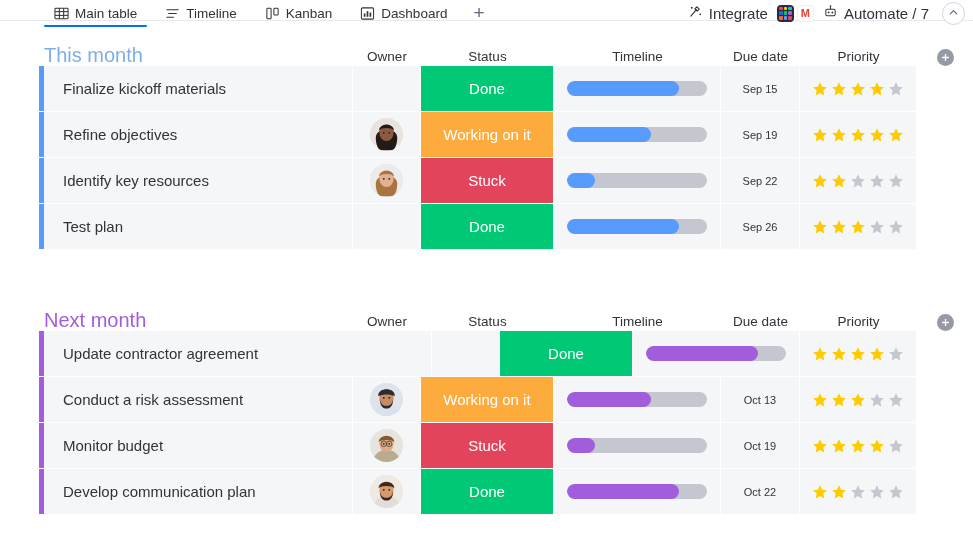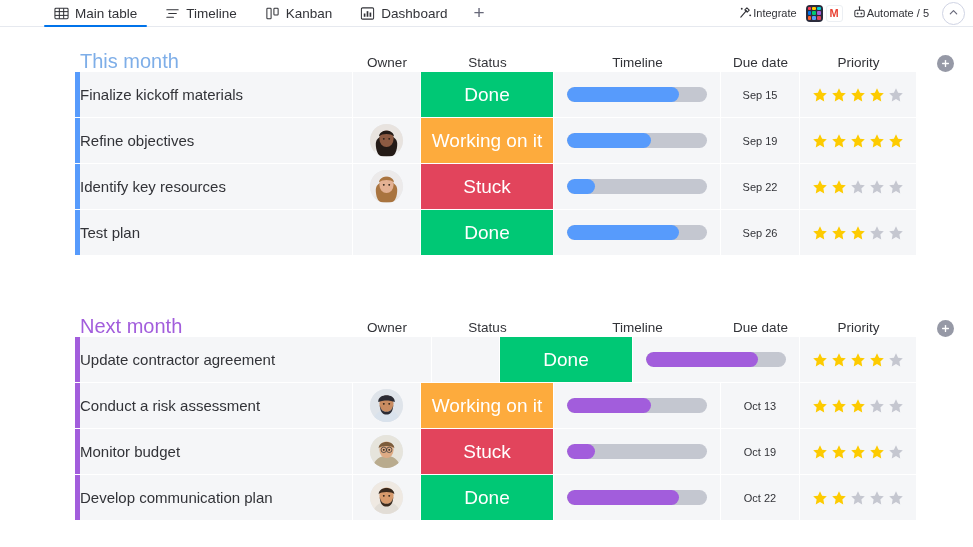--- a/index.html
+++ b/index.html
@@ -6,21 +6,21 @@
   html, body {
     width: 973px; height: 547px;
     background: #ffffff;
     font-family: "Liberation Sans", sans-serif;
     overflow: hidden;
   }
 
   
   .topbar {
     position: relative;
-    height: 27px;
+    height: 21px;
     display: flex;
     align-items: flex-start;
     border-bottom: 1px solid #e6e9ef;
   }
   .tabs { display: flex; align-items: center; height: 26px; padding-left: 40px; gap: 0; }
   .tab {
     display: flex; align-items: center; gap: 6px;
     height: 26px; padding: 0 14px;
     font-size: 13.5px; color: #323338; white-space: nowrap;
     position: relative; cursor: pointer;
@@ -32,22 +32,22 @@
     height: 2.5px; background: #0073ea; border-radius: 2px;
   }
   .tab .ic { display: flex; align-items: center; justify-content: center; width: 15px; height: 15px; }
   .tab-plus { font-size: 19px; color: #676879; padding: 0 12px; line-height: 22px; cursor: pointer; }
 
   .topright {
     position: absolute; right: 8px; top: 0;
     display: flex; align-items: center; gap: 7px; height: 26px;
   }
   .tr-item {
-    display: flex; align-items: center; gap: 0;
-    font-size: 11px; color: #323338; cursor: pointer; padding: 0 2px;
+    display: flex; align-items: center; gap: 6px;
+    font-size: 15px; color: #323338; cursor: pointer; padding: 0 2px;
   }
   .appicons { display: flex; align-items: center; gap: 3px; }
   .appicon-monday {
     width: 17px; height: 17px; border-radius: 4px; background: #2b2b3c;
     display: grid; grid-template-columns: 1fr 1fr 1fr; grid-template-rows: 1fr 1fr 1fr;
     gap: 1px; padding: 2px;
   }
   .appicon-monday i { border-radius: 1px; display: block; }
   .appicon-gmail {
     width: 17px; height: 17px; border-radius: 3px; background: #fff;
@@ -57,21 +57,21 @@
   }
   .collapse-btn {
     width: 23px; height: 23px; border-radius: 50%;
     border: 1px solid #d0d4e4; background: #fff;
     display: flex; align-items: center; justify-content: center;
     cursor: pointer; margin-left: 4px;
   }
 
   
   .board { padding-top: 9px; }
-  .group { margin-bottom: 2px; margin-left: 36px; }
+  .group { margin-bottom: 2px; }
   .group-gap { height: 44px; }
 
   .grouphead {
     display: flex; align-items: flex-end;
     height: 36px; padding-left: 44px;
   }
   .group-title { font-size: 20px; font-weight: 400; line-height: 22px; }
   .group-title.blue { color: #7eaee8; }
   .group-title.purple { color: #a25ddc; }
 
@@ -93,32 +93,32 @@
   .c-due { width: 79px; }
   .c-priority { width: 117px; }
 
   .row { display: flex; align-items: stretch; height: 45px; margin-bottom: 1px; }
   .accent { width: 5px; flex: 0 0 5px; }
   .accent.blue { background: #579bfc; }
   .accent.purple { background: #a25ddc; }
 
   .cell-name {
     flex: 1 1 auto; background: #f5f6f8; display: flex; align-items: center;
-    font-size: 15px; color: #323338;
+    padding-left: 19px; font-size: 15px; color: #323338;
     border-right: 1px solid #ffffff;
   }
   .cell {
     background: #f5f6f8; display: flex; align-items: center; justify-content: center;
     border-right: 1px solid #ffffff; flex: 0 0 auto;
   }
   .cell-status { padding: 0; background: transparent; }
   .status-pill {
     width: 100%; height: 100%;
     display: flex; align-items: center; justify-content: center;
-    color: #ffffff; font-size: 19px; cursor: pointer;
+    color: #ffffff; font-size: 15px; cursor: pointer;
   }
   .cell-due { font-size: 11px; color: #323338; }
 
   .avatar {
     width: 33px; height: 33px; border-radius: 50%;
     background: #e6e9ef; overflow: hidden; position: relative;
   }
   .avatar svg { display: block; width: 100%; height: 100%; }
 
   .track {
@@ -218,21 +218,21 @@
     <div class="tr-item">
       <span class="ic">
         <svg width="15" height="15" viewBox="0 0 16 16">
             <rect x="3" y="5.5" width="10" height="7" rx="1.6" fill="none" stroke="#323338" stroke-width="1.1"></rect>
             <line x1="8" y1="2.6" x2="8" y2="5.5" stroke="#323338" stroke-width="1.1"></line>
             <circle cx="8" cy="2.2" r="0.9" fill="#323338"></circle>
             <circle cx="6" cy="9" r="1" fill="#323338"></circle>
             <circle cx="10" cy="9" r="1" fill="#323338"></circle>
           </svg>
       </span>
-      <span>Automate / 5</span>
+      <span>Automate / 7</span>
     </div>
 
     <div class="collapse-btn">
       <span>
         <svg width="11" height="11" viewBox="0 0 12 12">
             <path d="M2.5 7.5 L6 4 L9.5 7.5" fill="none" stroke="#676879" stroke-width="1.3" stroke-linecap="round" stroke-linejoin="round"></path>
           </svg>
       </span>
     </div>
   </div>

